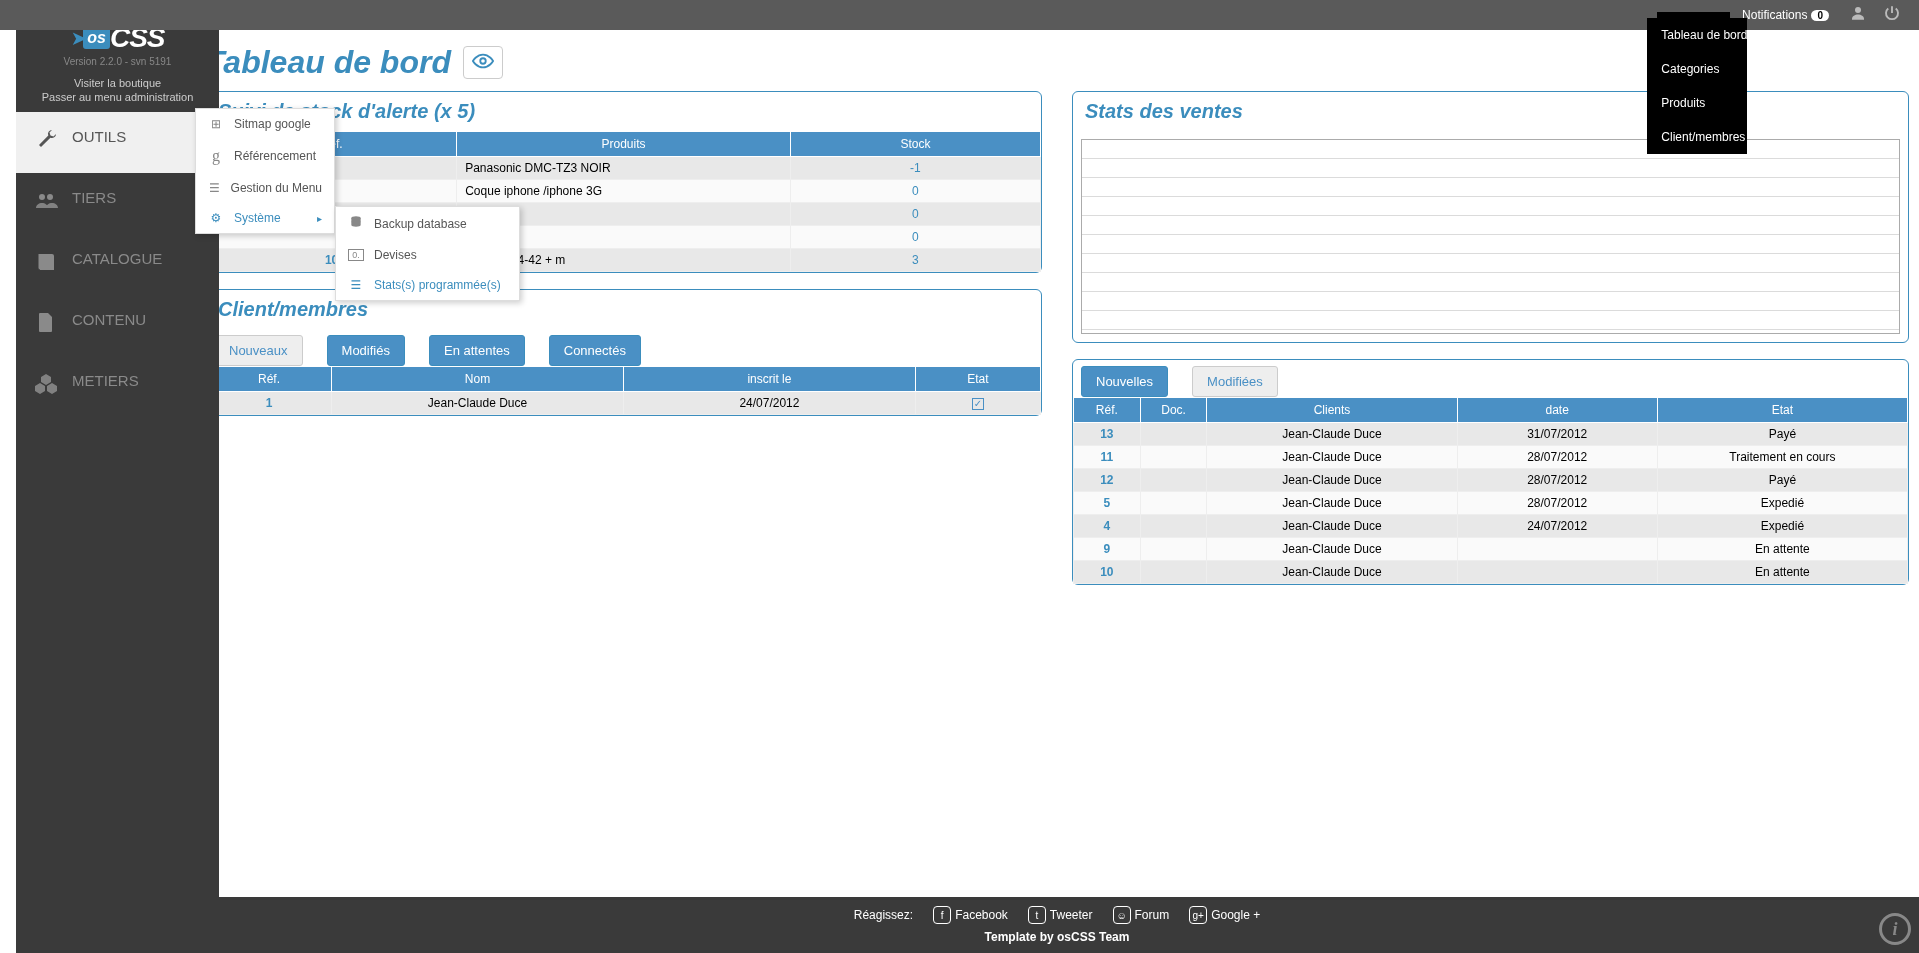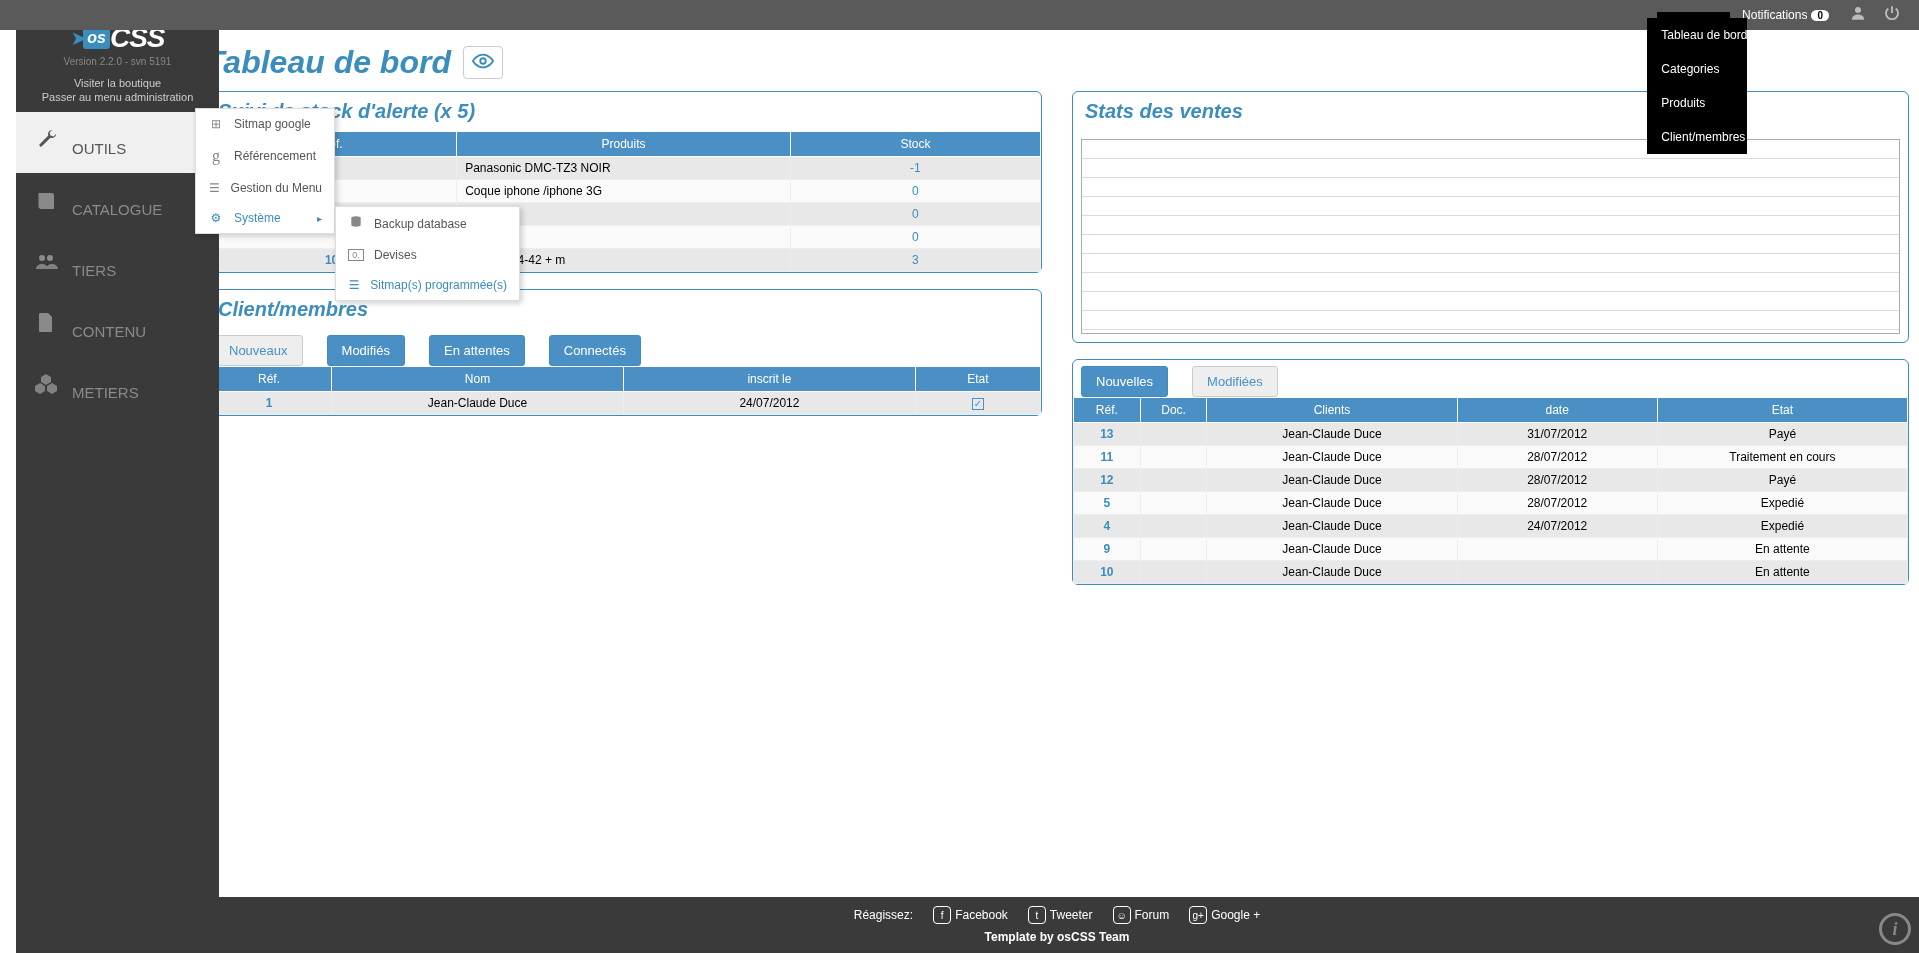--- a/index.html
+++ b/index.html
@@ -21,21 +21,21 @@
 .sidebar { width: 203px; background: #3a3a3a; position: fixed; left: 16px; top: 0; bottom: 0; color: #ccc; z-index: 50; margin-top: 12px; }
 .logo-area { padding: 10px 15px 5px; text-align: center; }
 .logo-text { display: flex; align-items: center; justify-content: center; gap: 0; }
 .logo-os { background: #3b8dbd; color: #fff; font-weight: bold; font-size: 16px; padding: 2px 4px; border-radius: 3px; font-style: italic; }
 .logo-css { color: #fff; font-weight: bold; font-size: 28px; font-style: italic; letter-spacing: -1px; }
 .logo-arrow { color: #3b8dbd; font-size: 20px; margin-right: -4px; }
 .version { font-size: 10px; color: #888; margin-top: 2px; }
 .sidebar-links { text-align: center; font-size: 11px; padding: 4px 0 8px; }
 .sidebar-links div { padding: 1px 14px; cursor: pointer; }
 
-.nav-item { display: flex; align-items: flex-end; padding: 16px 18px; cursor: pointer; color: #8a8a8a; font-size: 15px; gap: 14px; position: relative; }
+.nav-item { display: flex; align-items: flex-start; padding: 16px 18px; cursor: pointer; color: #8a8a8a; font-size: 15px; gap: 14px; position: relative; }
 .nav-item.active { background: #f0f0f0; color: #555; }
 .nav-item.active::after { content: ''; position: absolute; right: -10px; top: 50%; transform: translateY(-50%); border: 10px solid transparent; border-left-color: #f0f0f0; }
 .nav-icon { width: 24px; font-size: 20px; text-align: center; }
 
 
 .flyout { position: absolute; left: 195px; top: 108px; background: #fff; border: 1px solid #ddd; box-shadow: 2px 2px 6px rgba(0,0,0,0.2); z-index: 60; width: 140px; }
 .flyout-item { display: flex; align-items: center; gap: 10px; padding: 8px 12px; color: #555; cursor: pointer; font-size: 12px; white-space: nowrap; }
 .flyout-item.active { color: #3b8dbd; }
 .flyout-item .fi-icon { width: 16px; text-align: center; color: #888; }
 .flyout-item.active .fi-icon { color: #3b8dbd; }
@@ -128,32 +128,32 @@
     <div>Passer au menu administration</div>
   </div>
   <div class="nav-item active">
     <span class="nav-icon"><svg width="24" height="24" viewBox="0 0 24 24" fill="#555">
           <path d="M22 6a4 4 0 0 1-5.6 3.7L7 19l-2-2 9.3-9.4A4 4 0 0 1 18 2l-2.5 2.5 1 3 3 1L22 6z"></path>
         </svg></span>
     <span>OUTILS</span>
   </div>
   <div class="nav-item">
     <span class="nav-icon"><svg width="24" height="24" viewBox="0 0 24 24" fill="#8a8a8a">
-          <path d="M4 4h14a2 2 0 0 1 2 2v14H6a2 2 0 0 1-2-2V4z"></path>
-          <path d="M4 4v14a2 2 0 0 0 2 2" fill="none" stroke="#3a3a3a" stroke-width="1"></path>
-        </svg></span>
-    <span>CATALOGUE</span>
-  </div>
-  <div class="nav-item">
-    <span class="nav-icon"><svg width="24" height="24" viewBox="0 0 24 24" fill="#8a8a8a">
           <circle cx="8" cy="8" r="3"></circle>
           <circle cx="16" cy="8" r="3"></circle>
           <path d="M2 19c0-3 3-5 6-5s6 2 6 5H2zm10 0c0-3 3-5 6-5s6 2 6 5H12z" opacity="0.9"></path>
         </svg></span>
     <span>TIERS</span>
+  </div>
+  <div class="nav-item">
+    <span class="nav-icon"><svg width="24" height="24" viewBox="0 0 24 24" fill="#8a8a8a">
+          <path d="M4 4h14a2 2 0 0 1 2 2v14H6a2 2 0 0 1-2-2V4z"></path>
+          <path d="M4 4v14a2 2 0 0 0 2 2" fill="none" stroke="#3a3a3a" stroke-width="1"></path>
+        </svg></span>
+    <span>CATALOGUE</span>
   </div>
   <div class="nav-item">
     <span class="nav-icon"><svg width="24" height="24" viewBox="0 0 24 24" fill="#8a8a8a">
           <path d="M6 2h8l4 4v14a1 1 0 0 1-1 1H6a1 1 0 0 1-1-1V3a1 1 0 0 1 1-1z"></path>
         </svg></span>
     <span>CONTENU</span>
   </div>
   <div class="nav-item">
     <span class="nav-icon"><svg width="24" height="24" viewBox="0 0 24 24" fill="#8a8a8a">
           <path d="M12 2l5 3v5l-5 3-5-3V5l5-3zm-6 9l5 3v5l-5 3-5-3v-5l5-3zm12 0l5 3v5l-5 3-5-3v-5l5-3z" opacity="0.9"></path>
@@ -190,21 +190,21 @@
           <path d="M4 11v6c0 1.7 3.6 3 8 3s8-1.3 8-3v-6"></path>
         </svg></span>
       <span>Backup database</span>
     </div>
   <div class="flyout-item">
       <span class="fi-icon" style="border:1px solid #888;font-size:9px;padding:0 2px;">0.</span>
       <span>Devises</span>
     </div>
   <div class="flyout-item active">
       <span class="fi-icon">☰</span>
-      <span>Sitmap(s) programmée(s)</span>
+      <span>Stats(s) programmée(s)</span>
     </div>
 </div>
 
 <div class="main">
   <div class="page-title-row">
     <div class="page-title">Tableau de bord</div>
     <div class="eye-btn"><svg width="22" height="16" viewBox="0 0 24 16" fill="none" stroke="#3b8dbd" stroke-width="2">
           <path d="M1 8s4-7 11-7 11 7 11 7-4 7-11 7S1 8 1 8z"></path>
           <circle cx="12" cy="8" r="3"></circle>
         </svg></div>

